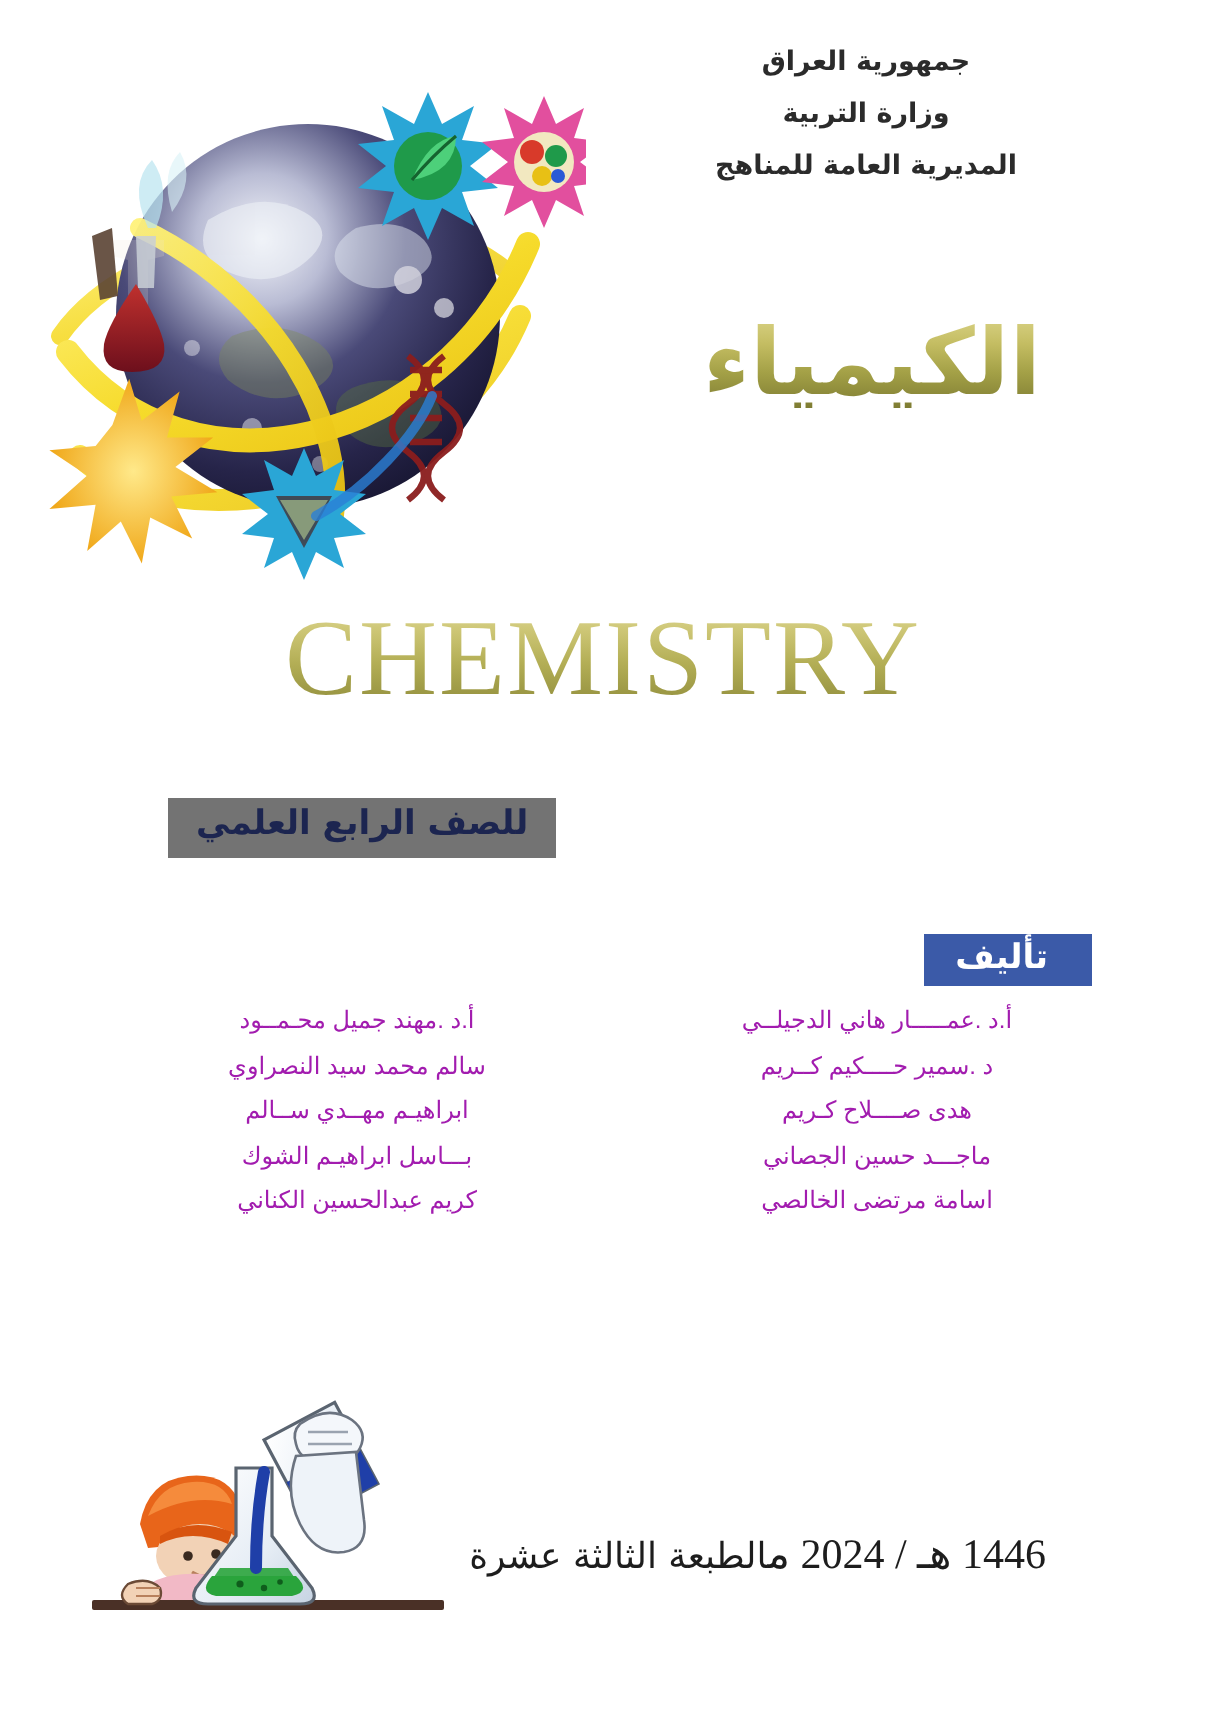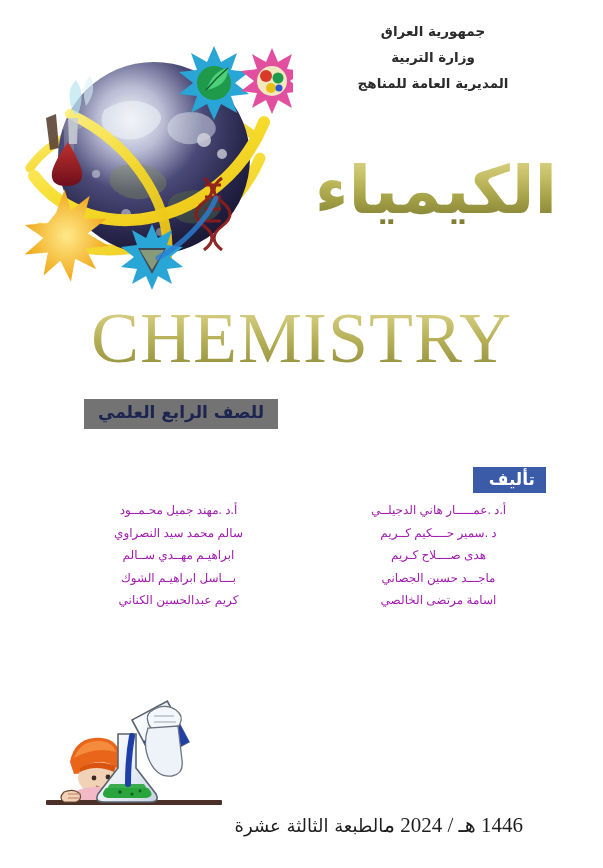--- a/index.html
+++ b/index.html
@@ -50,41 +50,41 @@
 
   
   .title-ar {
     position: absolute;
     right: 22px;
     top: 158px;
     width: 290px;
     text-align: center;
     direction: rtl;
     font-family: "DejaVu Sans", sans-serif;
-    font-size: 66px;
+    font-size: 46px;
     font-weight: bold;
     line-height: 1;
     background: linear-gradient(180deg, #d9d285 0%, #c4bd62 30%, #a3a046 62%, #7e7c33 100%);
     -webkit-background-clip: text;
     background-clip: text;
     color: transparent;
     -webkit-text-fill-color: transparent;
     text-shadow: none;
     white-space: nowrap;
   }
 
   
   .title-en {
     position: absolute;
     left: 0;
     top: 302px;
     width: 603px;
     text-align: center;
     font-family: "Liberation Serif", "DejaVu Serif", serif;
-    font-size: 72px;
+    font-size: 54px;
     font-weight: normal;
     letter-spacing: 1px;
     line-height: 1;
     background: linear-gradient(180deg, #e0d9a0 0%, #cfc878 22%, #b3ae55 55%, #8d8a3a 100%);
     -webkit-background-clip: text;
     background-clip: text;
     color: transparent;
     -webkit-text-fill-color: transparent;
     white-space: nowrap;
   }
@@ -105,21 +105,21 @@
     white-space: nowrap;
   }
 
   
   .authors-banner {
     position: absolute;
     right: 57px;
     top: 467px;
     background: #3b5aa8;
     color: #ffffff;
-    padding: 2px 11px 4px 16px;
+    padding: 2px 22px 4px 16px;
     direction: rtl;
     font-family: "DejaVu Sans", sans-serif;
     font-size: 17px;
     font-weight: bold;
     line-height: 1.2;
     white-space: nowrap;
   }
   .authors-grid {
     position: absolute;
     left: 56px;
@@ -142,21 +142,21 @@
     white-space: nowrap;
     line-height: 1.3;
   }
   .author-cell.right { width: 235px; text-align: center; }
   .author-cell.left  { width: 245px; text-align: center; }
 
   
   .edition-line {
     position: absolute;
     right: 66px;
-    top: 812px;
+    top: 764px;
     direction: rtl;
     font-family: "DejaVu Sans", sans-serif;
     font-size: 18px;
     color: #1d1d1d;
     white-space: nowrap;
     line-height: 1.3;
   }
   .edition-year {
     font-family: "Liberation Serif", "DejaVu Serif", serif;
     font-size: 21px;

